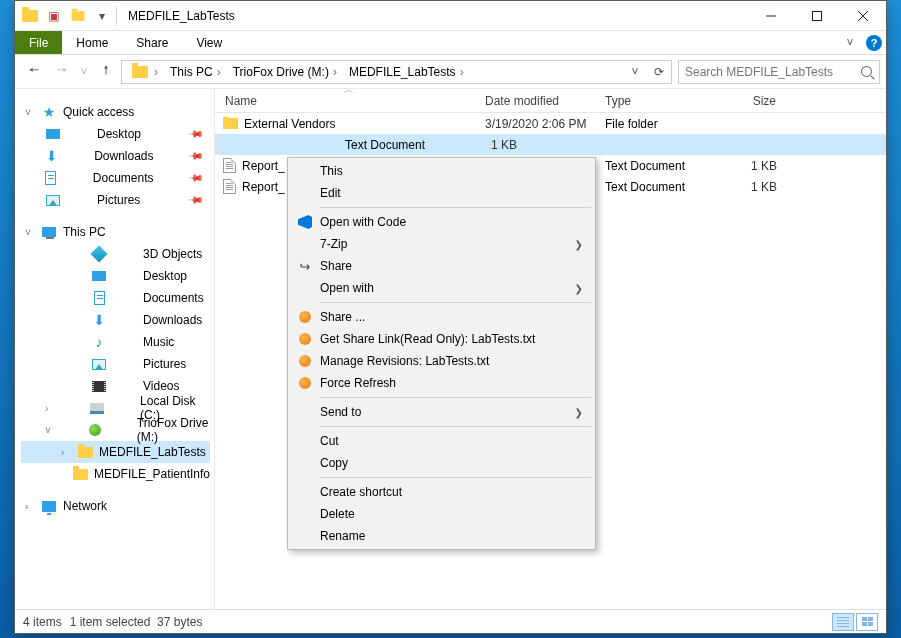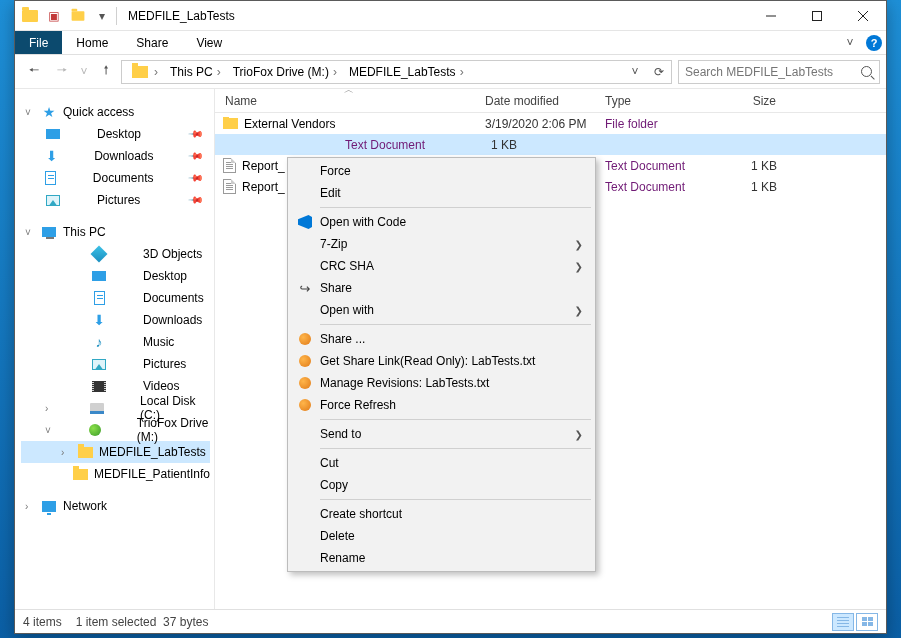--- a/index.html
+++ b/index.html
@@ -11,21 +11,21 @@
   .tb-icon { width: 22px; height: 22px; display: flex; align-items: center; justify-content: center; }
   .folder-glyph { width:16px; height:12px; background:#ffcf48; border-radius:1px; position:relative; }
   .folder-glyph::before { content:""; position:absolute; top:-3px; left:0; width:7px; height:3px; background:#ffcf48; border-radius:1px 1px 0 0; }
   .vsep { width:1px; height:18px; background:#d0d0d0; margin:0 3px; }
   #titletext { margin-left: 8px; }
   #win-controls { margin-left: auto; display:flex; }
   #win-controls .wc { width:46px; height:30px; display:flex; align-items:center; justify-content:center; }
   
   #ribbon { height:24px; display:flex; align-items:stretch; border-bottom:1px solid #e0e0e0; }
   #ribbon .tab { padding:0 14px; display:flex; align-items:center; cursor:default; }
-  #ribbon .tab.file { background:#0c4a6e; color:#fff; }
+  #ribbon .tab.file { background:#4d7c0f; color:#fff; }
   #ribbon .spacer { flex:1; }
   #ribbon .rb-btn { width:24px; display:flex; align-items:center; justify-content:center; color:#555; }
   .help-circle { width:16px; height:16px; border-radius:50%; background:#0078d7; color:#fff; display:flex; align-items:center; justify-content:center; font-weight:bold; font-size:11px; }
   
   #navbar { height:34px; display:flex; align-items:center; padding:0 6px; gap:2px; border-bottom:1px solid #e8e8e8; }
   .nav-arrow { width:26px; height:26px; display:flex; align-items:center; justify-content:center; color:#555; border-radius:2px; }
   .nav-arrow.disabled { color:#b8b8b8; }
   #addressbar { flex:1; height:24px; border:1px solid #ccc; display:flex; align-items:center; padding-left:4px; gap:0; overflow:hidden; }
   #addressbar .crumb { display:flex; align-items:center; padding:0 2px 0 6px; height:100%; }
   #addressbar .chev { color:#777; padding:0 4px; }
@@ -80,28 +80,28 @@
   #cols .col { display:flex; align-items:center; padding-left:10px; color:#444; border-right:1px solid transparent; }
   .col-name { width:260px; }
   .col-date { width:120px; }
   .col-type { width:114px; }
   .col-size { width:80px; justify-content:flex-end; padding-right:12px; }
   #rows { flex:1; overflow:auto; }
   .row { height:21px; display:flex; align-items:center; }
   .row .c { display:flex; align-items:center; overflow:hidden; white-space:nowrap; }
   .row .c.name { width:260px; padding-left:8px; gap:6px; }
   .row .c.date { width:120px; padding-left:10px; color:#333; }
-  .row .c.type { width:114px; padding-left:10px; color:#701a75; }
+  .row .c.type { width:114px; padding-left:10px; color:#000000; }
   .row .c.size { width:80px; justify-content:flex-end; padding-right:12px; color:#333; }
   .row.selected { background:#cce8ff; }
   .txt-glyph { width:13px; height:15px; border:1px solid #9a9a9a; background:#fff; position:relative; flex:0 0 auto; }
   .txt-glyph::before { content:""; position:absolute; left:2px; top:3px; width:7px; height:1px; background:#9a9a9a; box-shadow:0 2px 0 #9a9a9a,0 4px 0 #9a9a9a,0 6px 0 #9a9a9a; }
   .txt-glyph::after { content:""; position:absolute; right:-1px; top:-1px; width:0; height:0; border-top:5px solid #fff; border-left:5px solid #ccc; }
   
-  #status { height:24px; border-top:1px solid #e0e0e0; display:flex; align-items:center; padding:0 8px; gap:14px; color:#444; }
+  #status { height:24px; border-top:1px solid #e0e0e0; display:flex; align-items:center; padding:0 8px; gap:8px; color:#444; }
   #status .right { margin-left:auto; display:flex; gap:2px; }
   .view-btn { width:22px; height:18px; border:1px solid #85b7e6; display:flex; align-items:center; justify-content:center; background:#fff; }
   .view-btn.active { background:#cce8ff; }
   .vb-details { width:12px; height:10px; background:repeating-linear-gradient(#85b7e6 0 1px, transparent 1px 3px); }
   .vb-large { display:grid; grid-template-columns:5px 5px; grid-template-rows:4px 4px; gap:1px; }
   .vb-large span { background:#85b7e6; }
   
   #context-menu { position:absolute; left:287px; top:157px; width:309px; background:#f2f2f2; border:1px solid #bcbcbc; box-shadow:3px 3px 6px rgba(0,0,0,.25); padding:2px; }
   .cm-item { height:22px; display:flex; align-items:center; padding-left:30px; position:relative; cursor:default; }
   .cm-item.bold { font-weight:600; }
@@ -381,31 +381,30 @@
             <span></span>
             <span></span>
           </div>
         </div>
     </div>
   </div>
 
 </div>
 
 <div id="context-menu">
-  <div class="cm-item">Force</div>
+  <div class="cm-item">This</div>
   <div class="cm-item">Edit</div>
   <div class="cm-sep"></div>
   <div class="cm-item">
       <span class="cm-icon">
         <span class="cm-vscode"></span>
       </span>
       <span>Open with Code</span>
     </div>
   <div class="cm-item cm-sub">7-Zip</div>
-  <div class="cm-item cm-sub">CRC SHA</div>
   <div class="cm-item">
       <span class="cm-icon cm-share">↪</span>
       <span>Share</span>
     </div>
   <div class="cm-item cm-sub">Open with</div>
   <div class="cm-sep"></div>
   <div class="cm-item">
       <span class="cm-icon">
         <span class="cm-orange"></span>
       </span>

